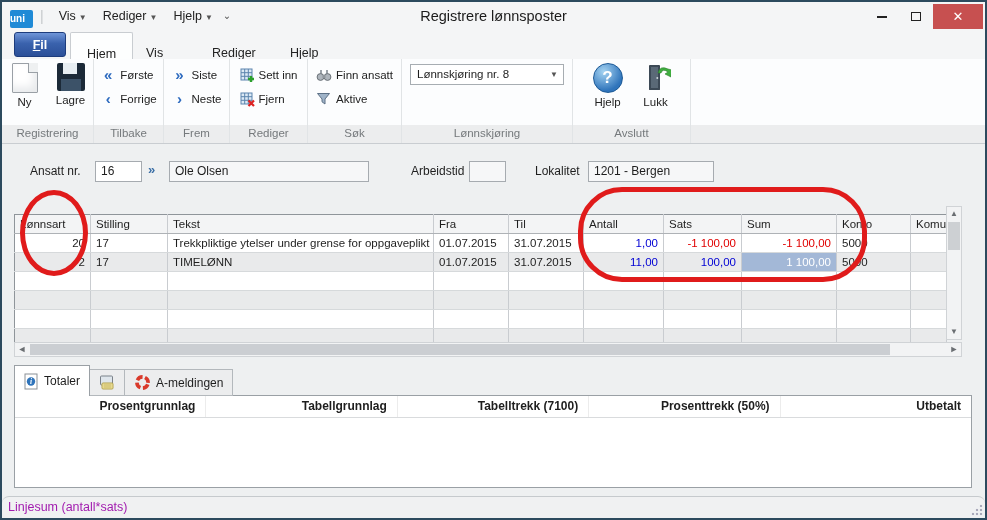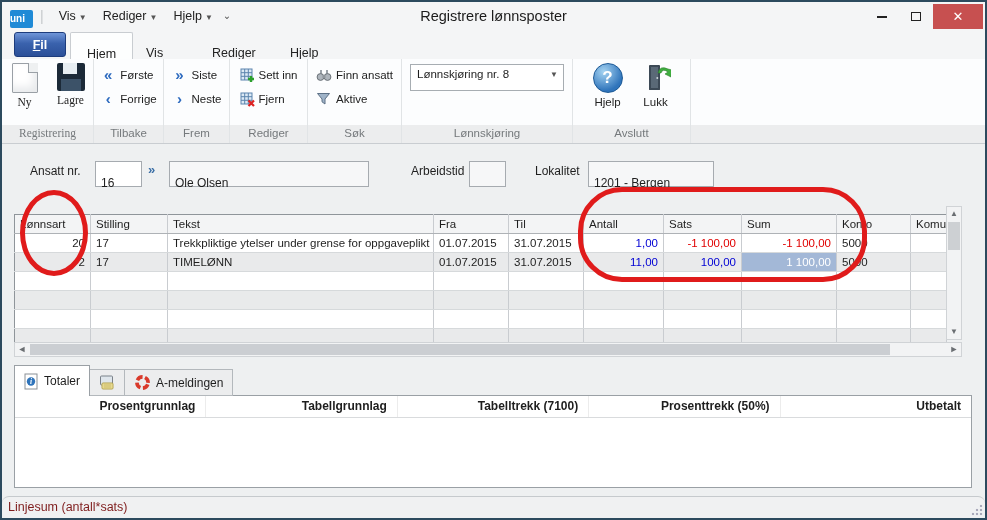--- a/index.html
+++ b/index.html
@@ -51,29 +51,29 @@
   .icon-page { width:26px; height:30px; background:#fff; border:1px solid #9aa0a6; border-radius:1px;
                position:relative; box-shadow:inset -4px -5px 8px #e8eaec; }
   .icon-page::after { content:""; position:absolute; right:-1px; top:-1px; width:9px; height:9px;
                       background:#eef0f1; border-left:1px solid #9aa0a6; border-bottom:1px solid #9aa0a6; }
   .icon-floppy { width:28px; height:28px; background:#1c2a38; border-radius:2px; position:relative; }
   .icon-floppy::before { content:""; position:absolute; left:6px; top:0; width:14px; height:11px; background:#e8eef2; }
   .icon-floppy::after { content:""; position:absolute; left:4px; bottom:0; width:20px; height:12px; background:#3c5268; }
   .icon-help { width:30px; height:30px; border-radius:50%; border:1px solid #1d5a96;
                background:radial-gradient(circle at 35% 28%, #a6d4f2, #2f74bb 70%);
                color:#fff; font-weight:bold; font-size:17px; text-align:center; line-height:28px; }
-  .dropdown { margin:5px 8px 0 8px; width:154px; height:27px; background:#fff; border:1px solid #a7adb2;
+  .dropdown { margin:5px 8px 0 8px; width:154px; height:21px; background:#fff; border:1px solid #a7adb2;
               font-size:11.5px; line-height:19px; padding:0 18px 0 6px; position:relative; }
   .dropdown .dd-caret { position:absolute; right:5px; top:0; line-height:19px; font-size:8px; color:#555; }
 
   
   .formrow { position:absolute; left:0; top:158px; right:0; height:24px; font-size:12px;text-decoration:underline; }
   .formrow .lbl { position:absolute; top:4px; color:#1e1e1e; }
   .field { position:absolute; top:1px; height:21px; border:1px solid #a6abb0; background:#f6f7f8;
-           font-size:12px; line-height:19px; padding:12px 5px; }
+           font-size:12px; line-height:19px; padding:0 5px; }
   .field.editable { background:#fff; }
   .lookup { position:absolute; top:2px; color:#3a6ea5; font-weight:bold; font-size:13px; }
 
   
   .grid { position:absolute; left:12px; top:204px; width:948px; height:150px; }
   table.maingrid { border-collapse:collapse; table-layout:fixed; width:932px; background:#fff;
                    border:1px solid #8f959a; font-size:11.5px;margin-top:8px; }
   table.maingrid th { font-weight:normal; background:#f3f4f5; text-align:left; }
   table.maingrid th, table.maingrid td { height:19px; padding:0 5px; border-right:1px solid #c9ccd0;
                    border-bottom:1px solid #d6d9db; overflow:hidden; white-space:nowrap; }
@@ -104,21 +104,21 @@
   .btab:first-child { border-left:1px solid #b3b8bc; }
   .btab.active { height:31px; background:#fff; border:1px solid #9aa0a5; border-bottom:none; position:relative; z-index:6; }
   .bpanel { position:absolute; left:12px; top:393px; width:958px; height:93px; background:#fff;
             border:1px solid #9aa0a5; }
   .bheaders { display:flex; height:22px; border-bottom:1px solid #d9dbdd; font-weight:bold; font-size:12px; }
   .bheaders .bh { flex:1; text-align:right; padding:3px 10px 0 0; border-right:1px solid #ececec; overflow:hidden; white-space:nowrap; }
   .bheaders .bh:last-child { border-right:none; }
 
   
   .statusbar { position:absolute; left:0; right:0; bottom:0; height:22px; background:#f0f1f2;
-               border-top:1px solid #c6cacd; font-size:12.5px; color:#7f1d1d; line-height:21px; padding-left:6px;border-radius:7px; }
+               border-top:1px solid #c6cacd; font-size:12.5px; color:#a21caf; line-height:21px; padding-left:6px;border-radius:7px; }
   .grip { position:absolute; right:2px; bottom:2px; width:12px; height:12px;
           background:
            radial-gradient(circle at 10px 2px, #aab 1.2px, transparent 1.6px),
            radial-gradient(circle at 10px 6px, #aab 1.2px, transparent 1.6px),
            radial-gradient(circle at 6px 6px, #aab 1.2px, transparent 1.6px),
            radial-gradient(circle at 10px 10px, #aab 1.2px, transparent 1.6px),
            radial-gradient(circle at 6px 10px, #aab 1.2px, transparent 1.6px),
            radial-gradient(circle at 2px 10px, #aab 1.2px, transparent 1.6px); }
 
   svg { display:block; }
@@ -152,21 +152,21 @@
   <div class="tabrow">
     <div class="fil-btn"><u>F</u>il</div>
     <div class="rtab active" style="left:68px;">Hjem</div>
     <div class="rtab" style="left:128px;">Vis</div>
     <div class="rtab" style="left:194px;">Rediger</div>
     <div class="rtab" style="left:272px;">Hjelp</div>
   </div>
 
   <div class="ribbon">
 
-    <div class="rgroup" style="width:92px;font-family:Liberation Serif, serif;">
+    <div class="rgroup" style="width:92px;">
       <div class="g-content" style="gap:4px;">
         <div class="bigbtn">
           <div class="icon-page"></div>
           <div class="cap">Ny</div>
         </div>
         <div class="bigbtn">
           <div class="icon-floppy"></div>
           <div class="cap">Lagre</div>
         </div>
       </div>

